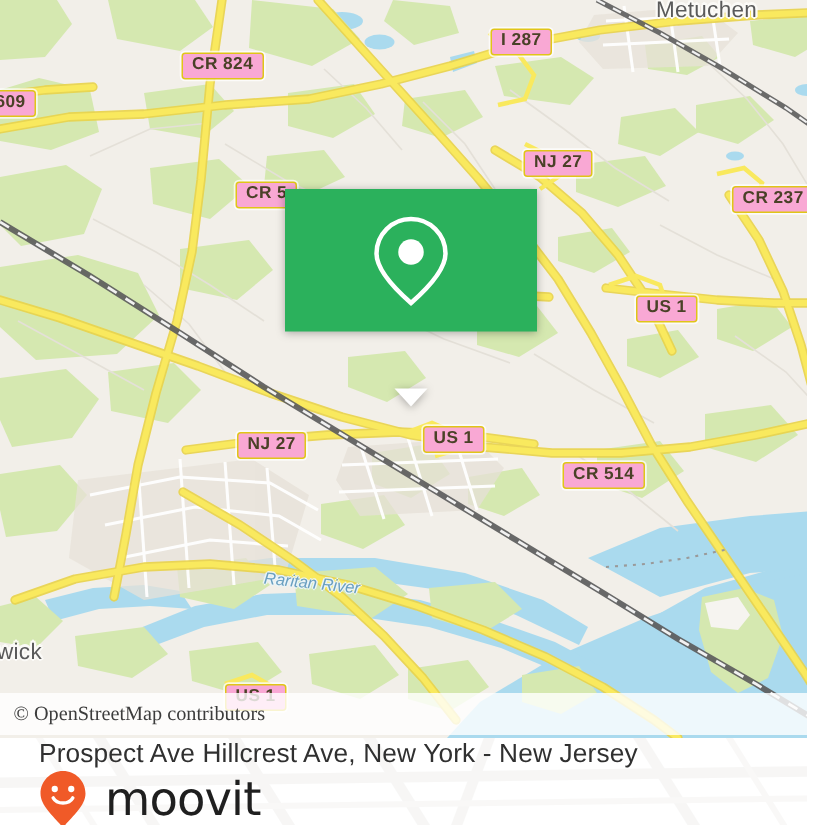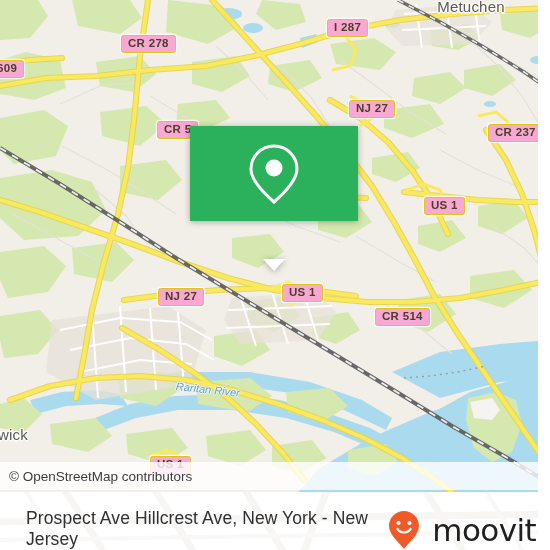--- a/index.html
+++ b/index.html
@@ -113,31 +113,33 @@
     position: absolute;
     left: 0; top: 462px;
     width: 550px; height: 28px;
     background: rgba(255,255,255,.80);
     display: flex;
     align-items: center;
     padding-left: 9px;
     font-size: 13.5px;
     color: #3c3c3c;
     z-index: 30;
+    font-family: Liberation Serif, serif;
   }
   #footer {
     position: absolute;
     left: 0; top: 492px;
     width: 550px; height: 58px;
     background: #ffffff;
     display: flex;
-    align-items: flex-end;
+    align-items: flex-start;
     justify-content: space-between;
     padding: 0 14px 0 26px;
     overflow: hidden;
+    flex-direction: column;
   }
   #footer-ghost {
     position: absolute;
     left: 0; top: 0; width: 550px; height: 58px;
     opacity: .5;
     pointer-events: none;
   }
   #footer-title {
     position: relative;
     font-size: 17.5px;
@@ -339,21 +341,21 @@
     </div>
 
 
     <div class="maplabel city-label" style="left:-2px; top:426px; width:60px; text-align:left;">
       <span>wick</span>
     </div>
 
     <div class="maplabel water-label" style="left:176px; top:380px; transform: rotate(6deg); transform-origin: left center;">Raritan River</div>
 
     <div class="shield" style="left:-10px; top:60px;">609</div>
-    <div class="shield" style="left:121px; top:35px;">CR 278</div>
+    <div class="shield" style="left:121px; top:35px;">CR 824</div>
     <div class="shield" style="left:327px; top:19px;">I 287</div>
     <div class="shield" style="left:349px; top:100px;">NJ 27</div>
     <div class="shield" style="left:157px; top:121px; z-index:5;">CR 5</div>
     <div class="shield" style="left:488px; top:124px;">CR 237</div>
     <div class="shield" style="left:424px; top:197px;">US 1</div>
     <div class="shield" style="left:158px; top:288px;">NJ 27</div>
     <div class="shield" style="left:282px; top:284px;">US 1</div>
     <div class="shield" style="left:375px; top:308px;">CR 514</div>
     <div class="shield" style="left:150px; top:456px;">US 1</div>
 

